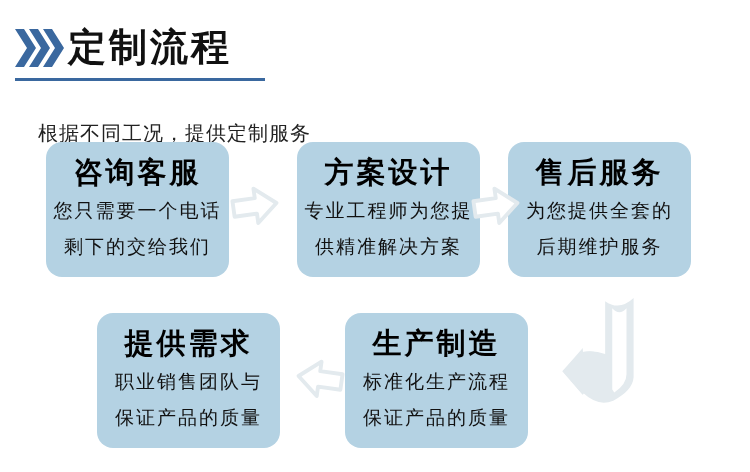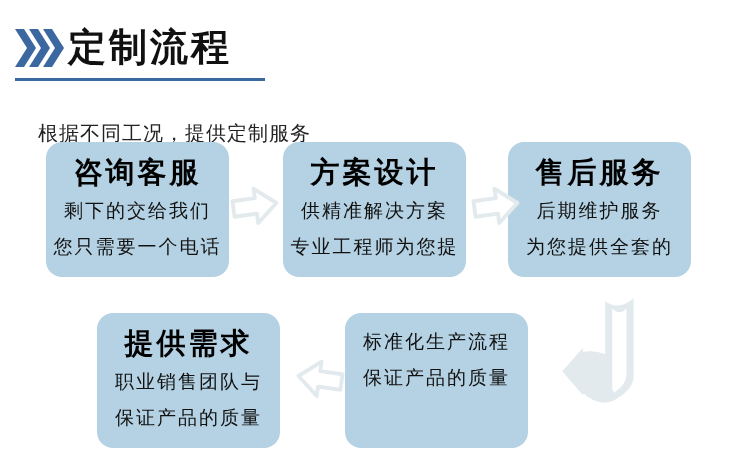--- a/index.html
+++ b/index.html
@@ -29,21 +29,21 @@
   }
   .step-title{
     font-size:29px;font-weight:bold;color:#000000;letter-spacing:3px;
     font-family:"Liberation Sans", sans-serif;line-height:40px;
   }
   .step-desc{
     font-size:19px;color:#111111;letter-spacing:2px;line-height:36px;
     font-family:"DejaVu Serif", serif;
   }
   .box-1{left:46px;top:142px;}
-  .box-2{left:283px;top:142px;}
+  .box-2{left:297px;top:142px;}
   .box-3{left:508px;top:142px;}
   .box-4{left:97px;top:313px;}
   .box-5{left:345px;top:313px;}
   
   .flow-arrow{position:absolute;}
   .arrow-1{left:229px;top:181px;transform:rotate(-8deg);}
   .arrow-2{left:470px;top:181px;transform:rotate(-8deg);}
   .arrow-3{left:294px;top:354px;transform:scaleX(-1) rotate(-8deg);}
   .ribbon-arrow{position:absolute;left:555px;top:293px;}
 </style>
@@ -57,43 +57,44 @@
     <path d="M28,0 L37,0 L49,19 L37,38 L28,38 L40,19 Z" fill="#3A689F"></path>
   </svg>
   <div class="page-title">定制流程</div>
   <div class="title-underline"></div>
 </div>
 
 <div class="subtitle">根据不同工况，提供定制服务</div>
 
 <div class="step-box box-1">
   <div class="step-title">咨询客服</div>
+  <div class="step-desc">您只需要一个电话</div>
   <div class="step-desc">剩下的交给我们</div>
-  <div class="step-desc">您只需要一个电话</div>
 </div>
 
 <div class="step-box box-2">
   <div class="step-title">方案设计</div>
+  <div class="step-desc">专业工程师为您提</div>
   <div class="step-desc">供精准解决方案</div>
-  <div class="step-desc">专业工程师为您提</div>
 </div>
 
 <div class="step-box box-3">
   <div class="step-title">售后服务</div>
+  <div class="step-desc">为您提供全套的</div>
   <div class="step-desc">后期维护服务</div>
-  <div class="step-desc">为您提供全套的</div>
 </div>
 
 <div class="step-box box-4">
   <div class="step-title">提供需求</div>
   <div class="step-desc">职业销售团队与</div>
   <div class="step-desc">保证产品的质量</div>
 </div>
 
 <div class="step-box box-5">
+  <div class="step-title">生产制造</div>
   <div class="step-desc">标准化生产流程</div>
   <div class="step-desc">保证产品的质量</div>
 </div>
 
 <svg class="flow-arrow arrow-1" width="52" height="50" viewBox="0 0 60 54">
   <path d="M5,18 L31,18 L31,7 L55,27 L31,47 L31,36 L5,36 Z" fill="#ffffff" stroke="#E3EAEE" stroke-width="4.5" stroke-linejoin="round"></path>
 </svg>
 
 <svg class="flow-arrow arrow-2" width="52" height="50" viewBox="0 0 60 54">
   <path d="M5,18 L31,18 L31,7 L55,27 L31,47 L31,36 L5,36 Z" fill="#ffffff" stroke="#E3EAEE" stroke-width="4.5" stroke-linejoin="round"></path>

